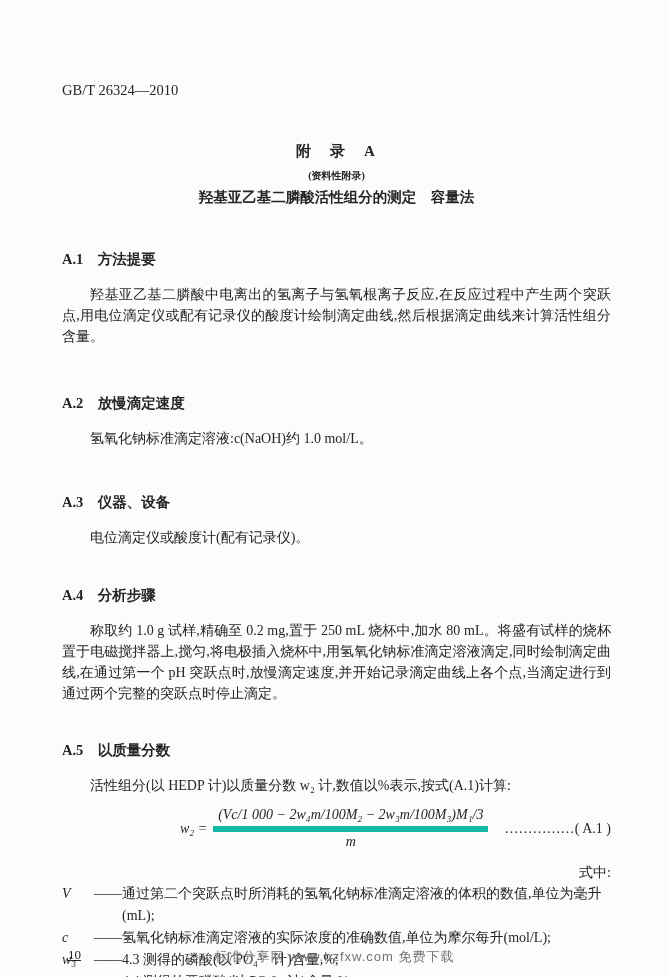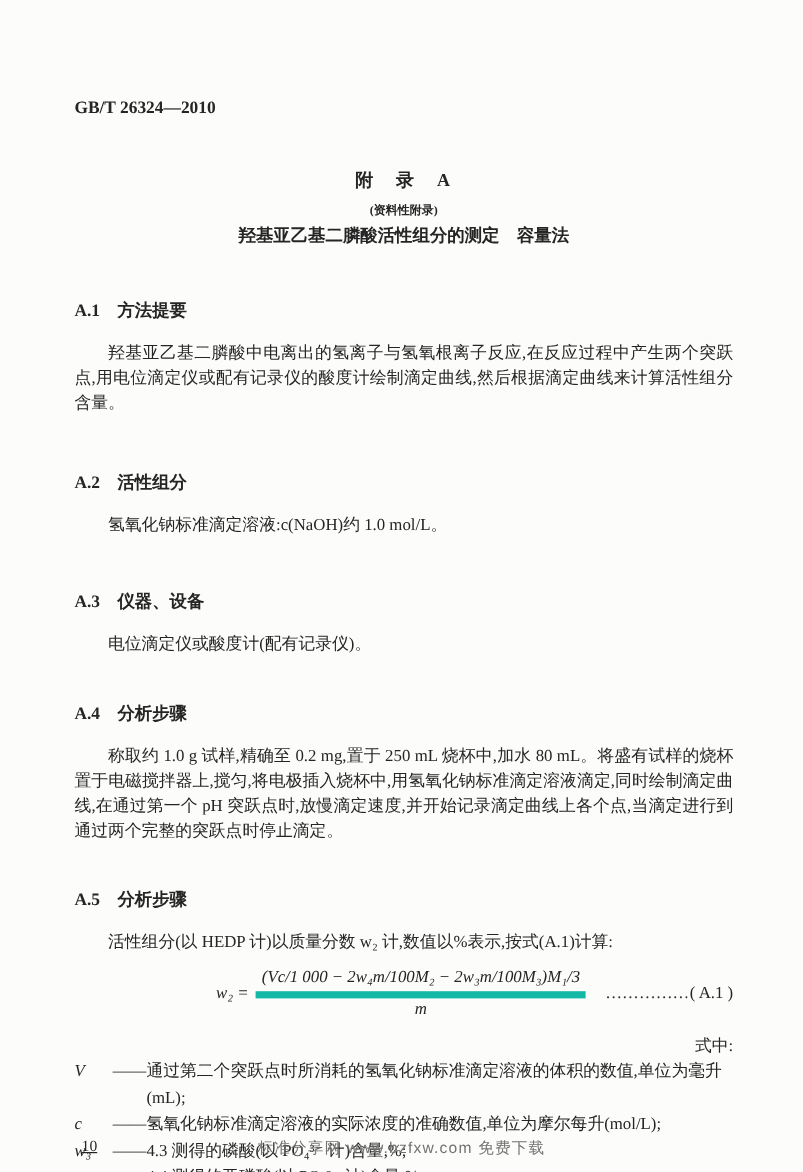--- a/index.html
+++ b/index.html
@@ -10,21 +10,21 @@
     font-size:14px; line-height:21px;
     color:#252525;
     overflow:hidden;
   }
   .page {
     position:relative;
     box-sizing:border-box;
     width:669px; height:977px;
     padding:80px 58px 0 62px;
   }
-  .std-header { font-weight:bold; font-size:14.5px; }
+  .std-header { font-weight:normal; font-size:14.5px; }
   .titles { text-align:center; margin-top:40px; }
   .titles div { font-weight:bold; }
   .title-main   { font-size:15px; letter-spacing:2px; margin-bottom:3px; }
   .title-sub    { font-size:10px; margin-bottom:1px; }
   .title-method { font-size:14.5px; }
   .sec-heading { font-weight:bold; font-size:14.5px; margin:0; }
   .mt-a1 { margin-top:41px; }
   .mt-a2 { margin-top:46px; }
   .mt-a3 { margin-top:43px; }
   .mt-a4 { margin-top:37px; }
@@ -64,30 +64,30 @@
 
   <div class="titles">
     <div class="title-main">附　录　A</div>
     <div class="title-sub">(资料性附录)</div>
     <div class="title-method">羟基亚乙基二膦酸活性组分的测定　容量法</div>
   </div>
 
   <div class="sec-heading mt-a1">A.1　方法提要</div>
   <p class="body-text">羟基亚乙基二膦酸中电离出的氢离子与氢氧根离子反应,在反应过程中产生两个突跃点,用电位滴定仪或配有记录仪的酸度计绘制滴定曲线,然后根据滴定曲线来计算活性组分含量。</p>
 
-  <div class="sec-heading mt-a2">A.2　活性组分</div>
+  <div class="sec-heading mt-a2">A.2　放慢滴定速度</div>
   <p class="body-text">氢氧化钠标准滴定溶液:c(NaOH)约 1.0 mol/L。</p>
 
   <div class="sec-heading mt-a3">A.3　仪器、设备</div>
   <p class="body-text">电位滴定仪或酸度计(配有记录仪)。</p>
 
   <div class="sec-heading mt-a4">A.4　分析步骤</div>
   <p class="body-text">称取约 1.0 g 试样,精确至 0.2 mg,置于 250 mL 烧杯中,加水 80 mL。将盛有试样的烧杯置于电磁搅拌器上,搅匀,将电极插入烧杯中,用氢氧化钠标准滴定溶液滴定,同时绘制滴定曲线,在通过第一个 pH 突跃点时,放慢滴定速度,并开始记录滴定曲线上各个点,当滴定进行到通过两个完整的突跃点时停止滴定。</p>
 
-  <div class="sec-heading mt-a5">A.5　分析步骤</div>
+  <div class="sec-heading mt-a5">A.5　以质量分数</div>
   <p class="body-text">活性组分(以 HEDP 计)以质量分数 w₂ 计,数值以%表示,按式(A.1)计算:</p>
 
   <div class="formula-row">
     <span class="var">w₂ =</span>
     <span class="frac">
       <span class="num var">(Vc/1 000 − 2w₄m/100M₂ − 2w₃m/100M₃)M₁/3</span>
       <span class="den var">m</span>
     </span>
     <span class="dot-leader">……………………</span>
     <span class="formula-label">( A.1 )</span>

